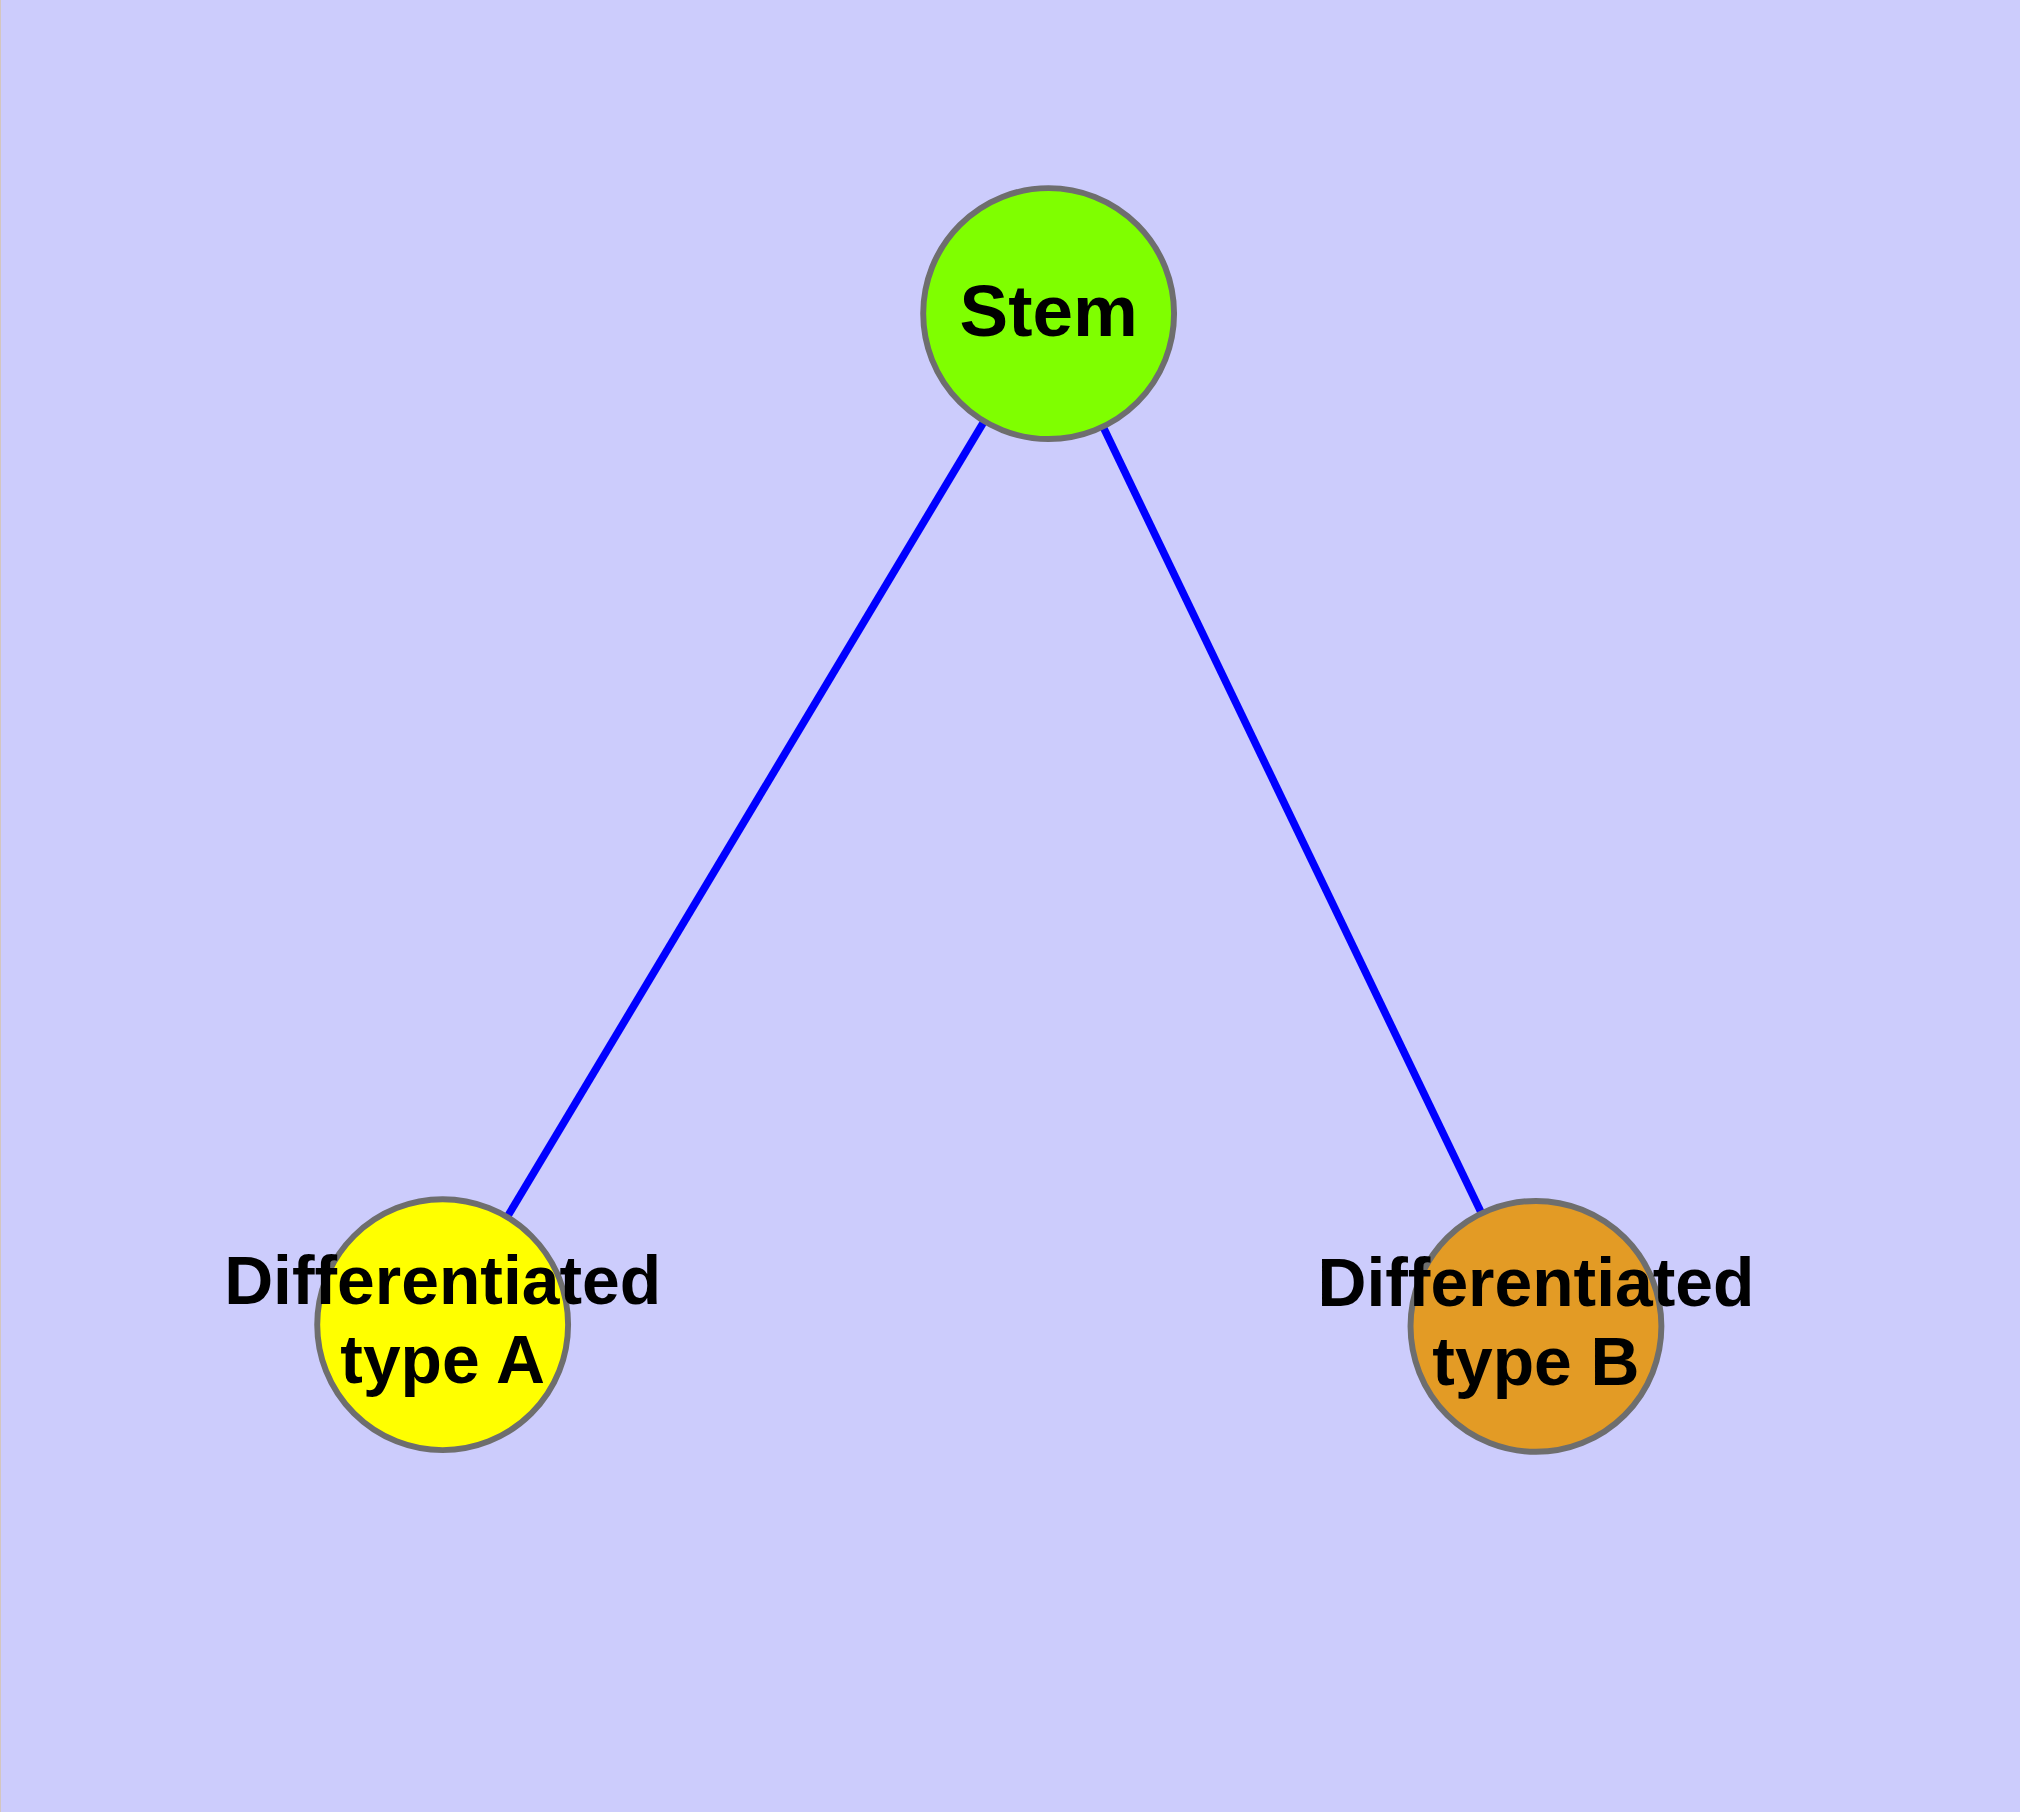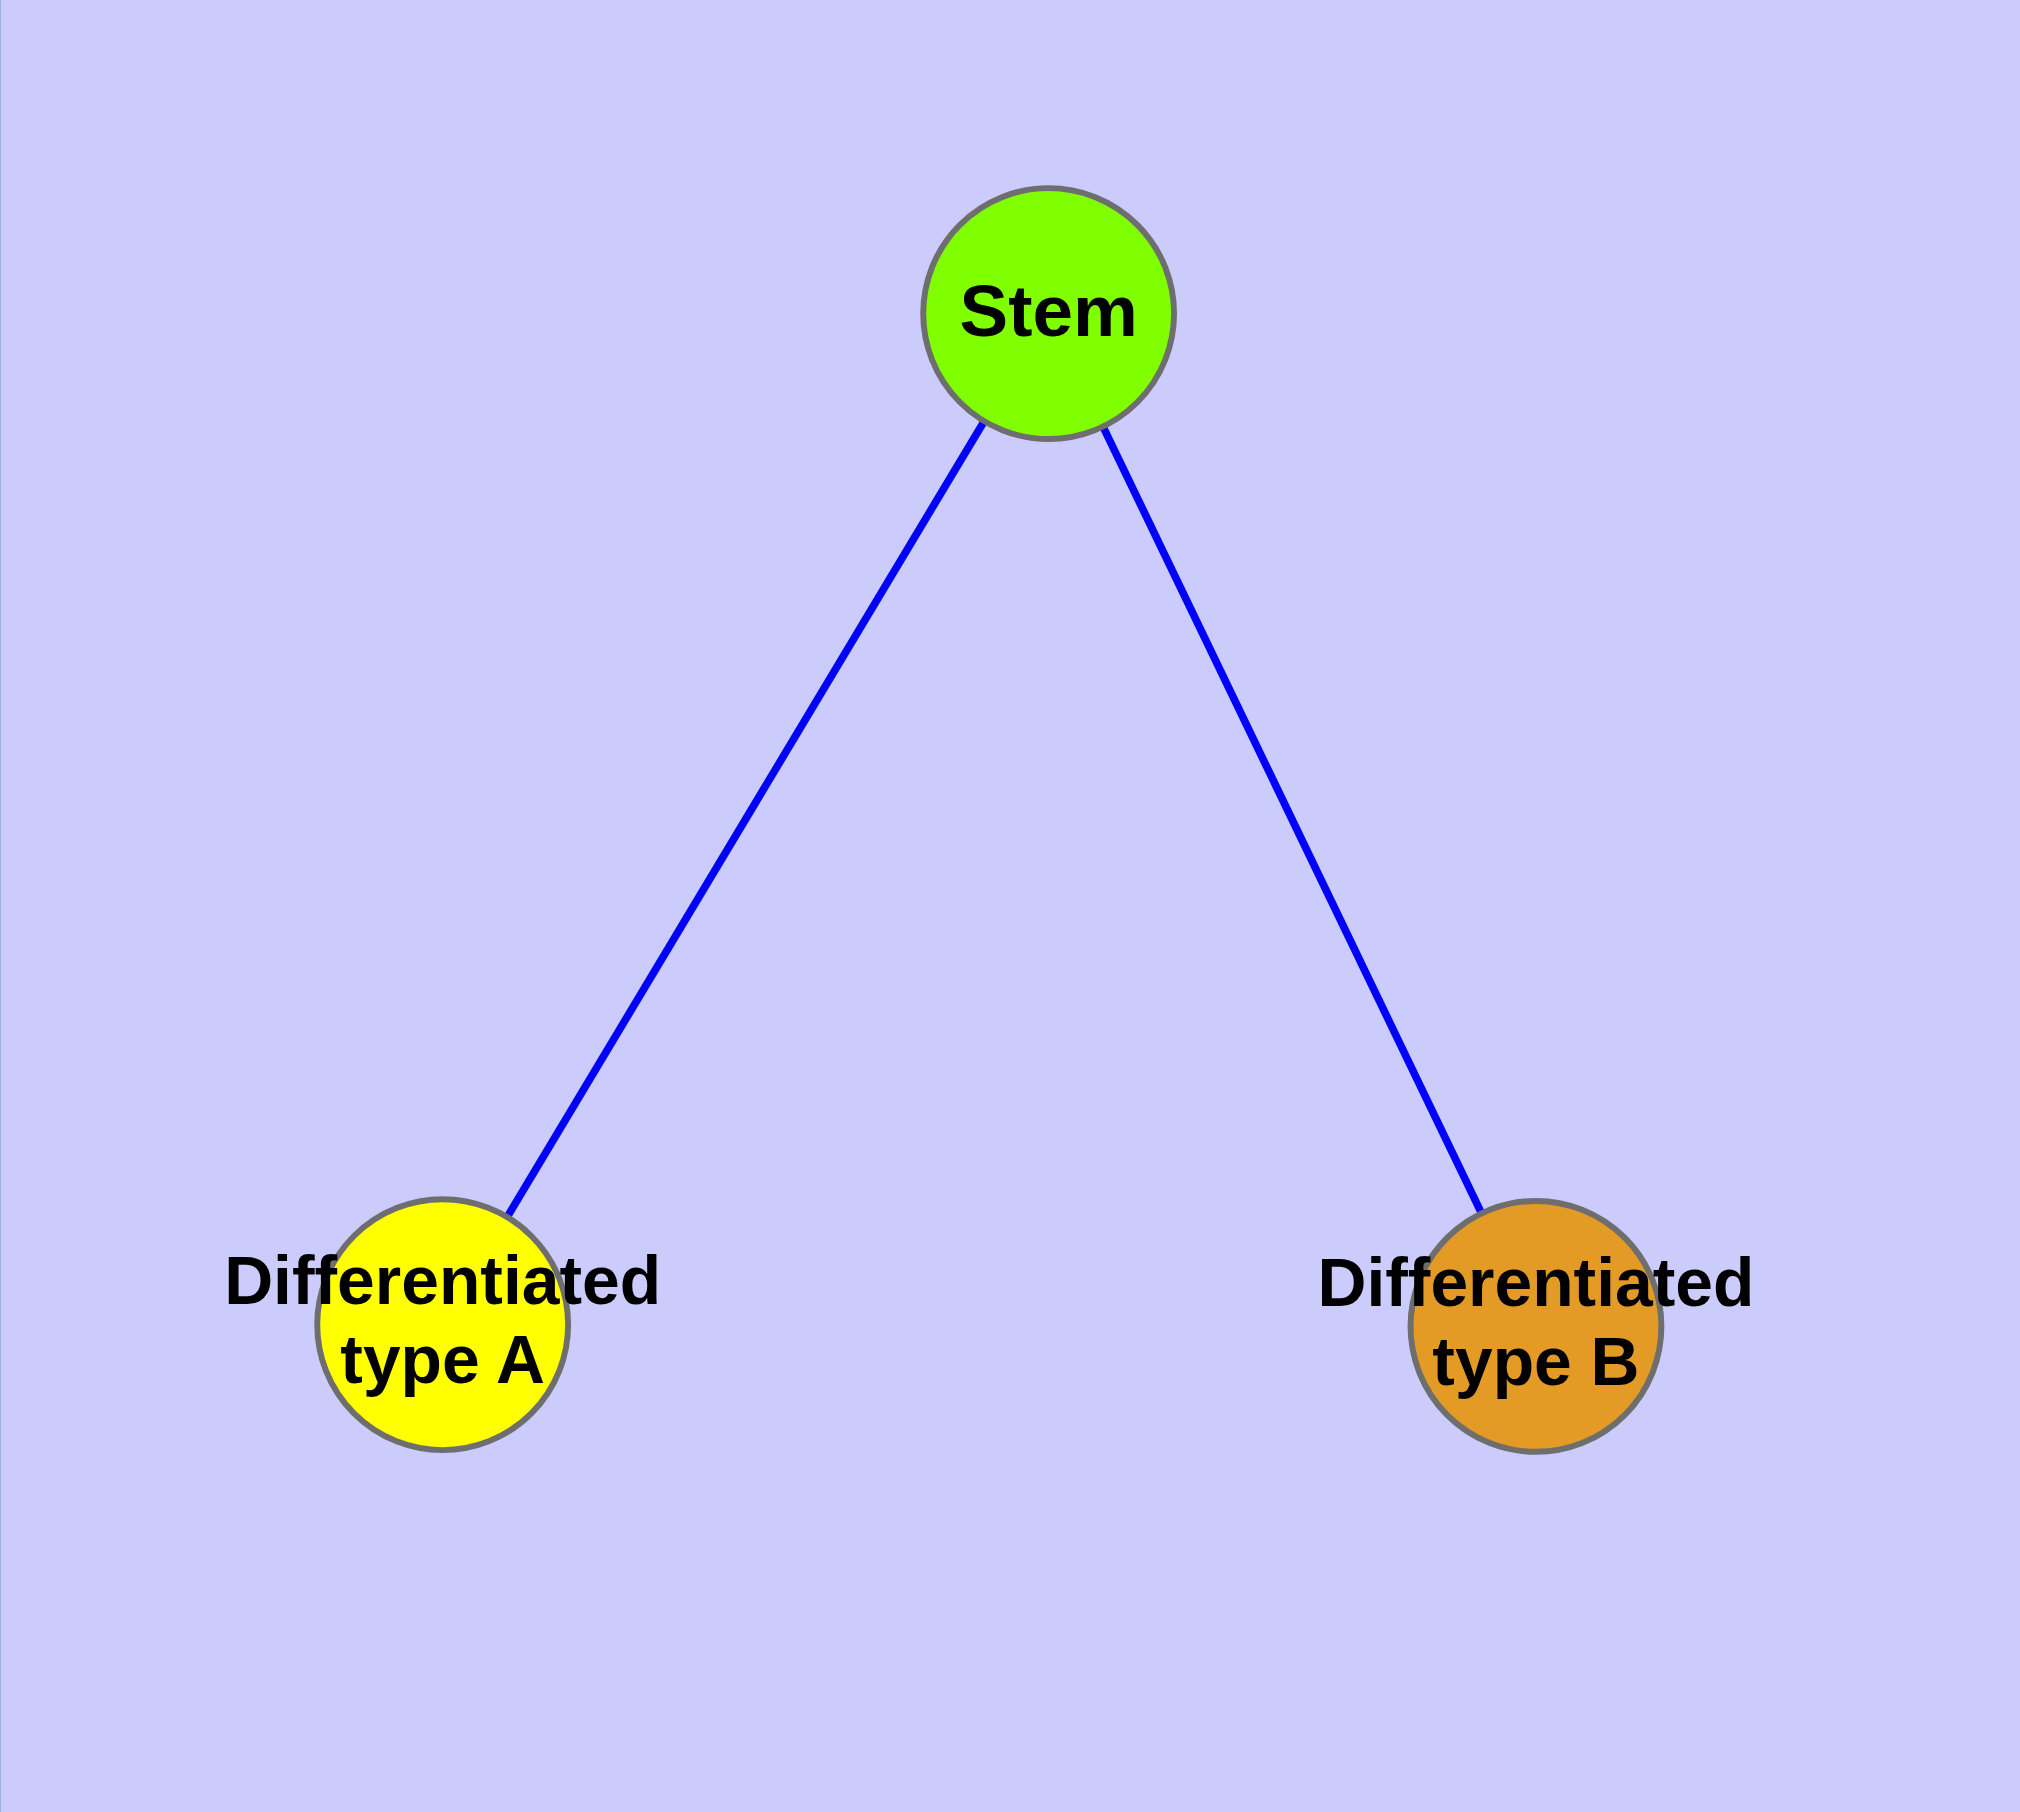--- a/index.html
+++ b/index.html
@@ -8,21 +8,21 @@
     padding: 0;
     background: #ccccfc;
   }
   body {
     font-family: "Liberation Sans", sans-serif;
   }
   #canvas {
     position: relative;
     width: 2021px;
     height: 1812px;
-    background: #0369a1;
+    background: #eab308;
     overflow: hidden;
   }
   #graph-svg {
     position: absolute;
     left: 0;
     top: 0;
     width: 2021px;
     height: 1812px;
     display: block;
   }

